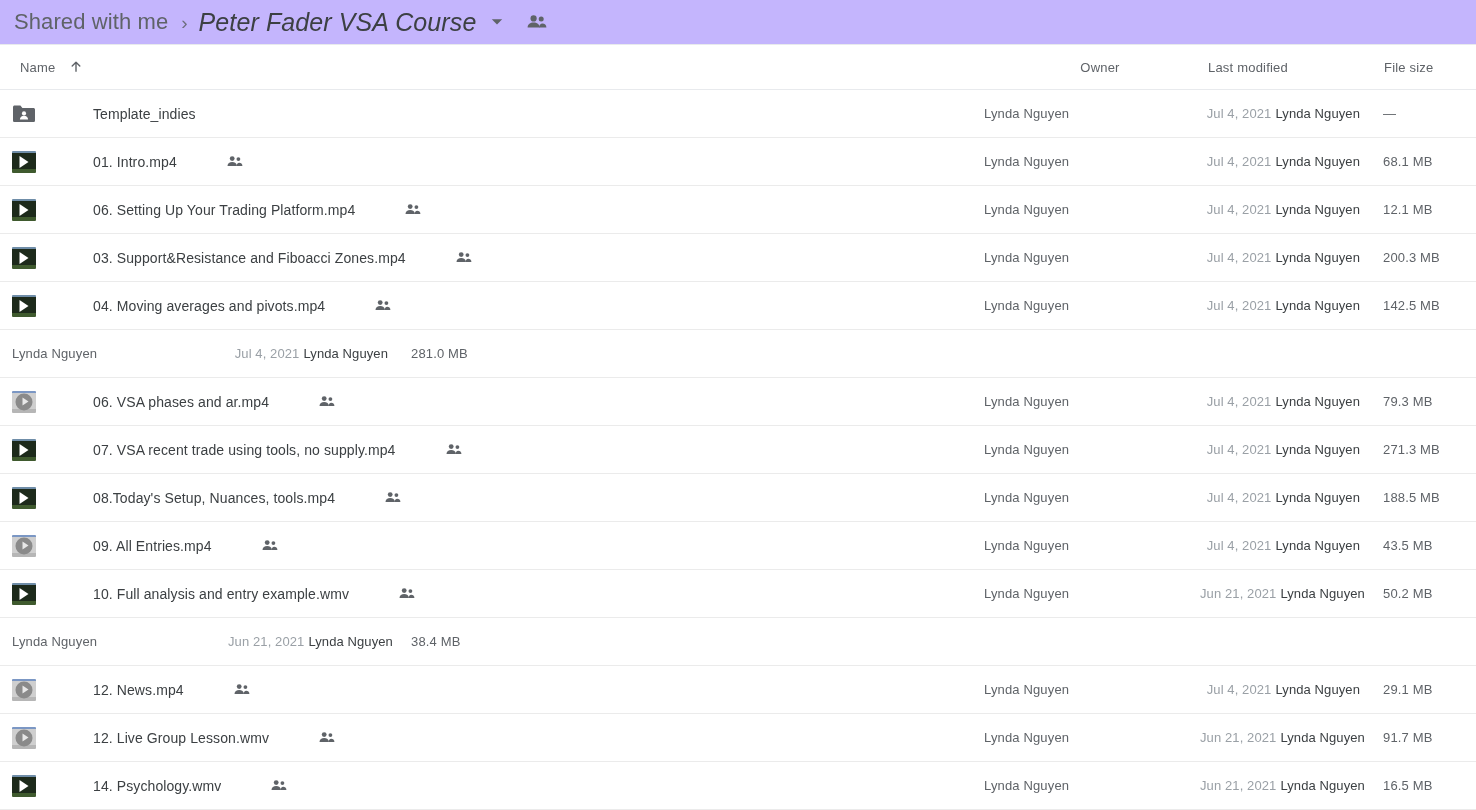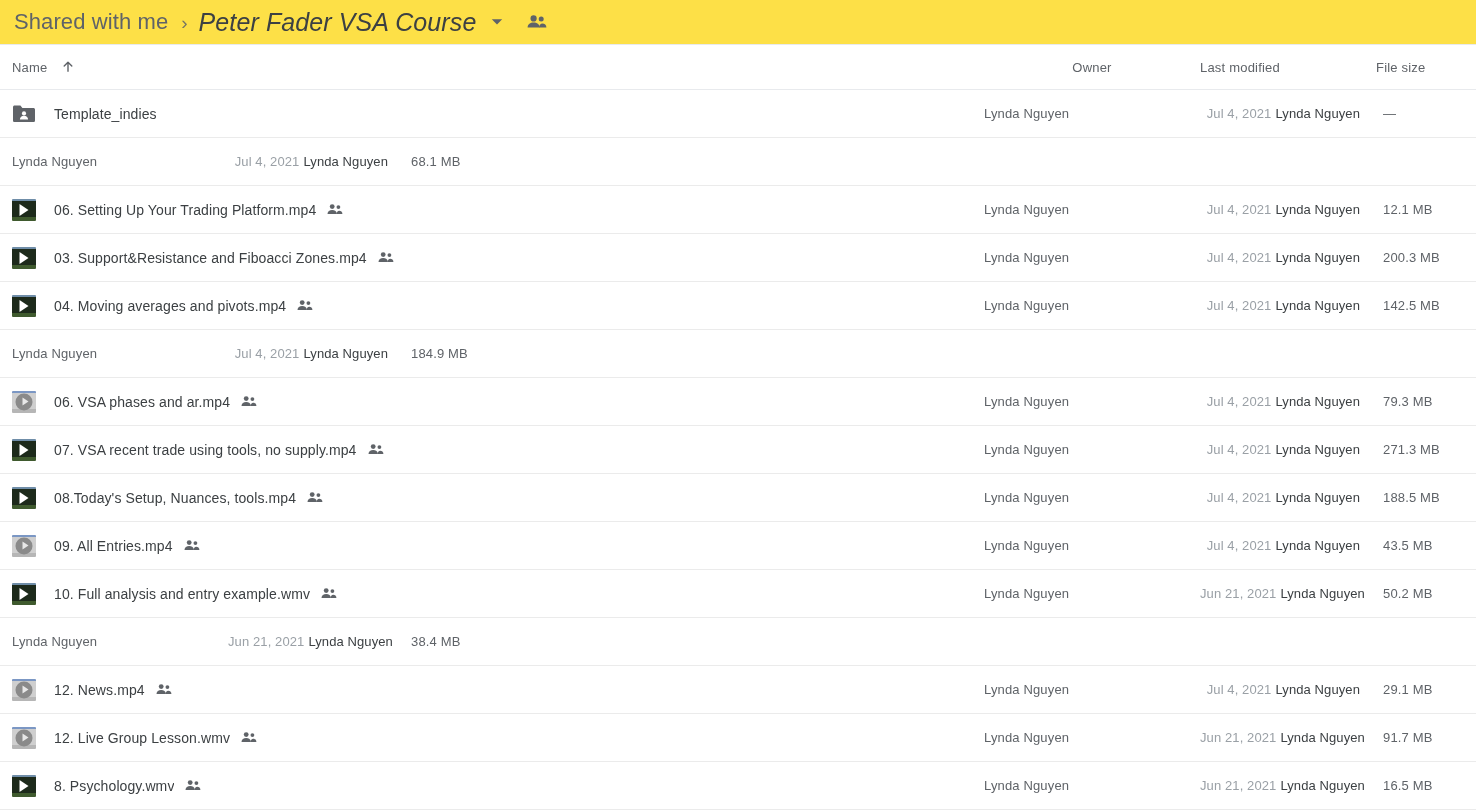--- a/index.html
+++ b/index.html
@@ -12,21 +12,21 @@
     font-family: "Liberation Sans", sans-serif;
     -webkit-font-smoothing: antialiased;
   }
 
   
   .breadcrumb-bar {
     height: 44px;
     display: flex;
     align-items: center;
     padding: 0 0 0 14px;
-    background: #fde047;
+    background: #c4b5fd;
   }
   .crumb-root {
     font-size: 22px;
     color: #5f6368;
     letter-spacing: 0.1px;
     cursor: pointer;
     white-space: nowrap;
   }
   .crumb-sep {
     font-size: 19px;
@@ -66,21 +66,21 @@
     height: 1px;
     background: #e8eaed;
     width: 100%;
   }
 
   
   .col-header {
     display: flex;
     align-items: center;
     height: 44px;
-    padding-left: 12px;
+    padding-left: 20px;
     font-size: 13px;
     color: #5f6368;
     font-weight: 500;
     letter-spacing: .2px;
   }
   .ch-name {
     display: flex;
     align-items: center;
     width: 972px;
     cursor: pointer;
@@ -109,20 +109,21 @@
     border-bottom: 1px solid #ebebeb;
     padding-left: 12px;
     cursor: pointer;
   }
 
   .cell-name {
     display: flex;
     align-items: center;
     width: 972px;
     min-width: 0;
+    gap: 39px;
   }
 
   .icon-box {
     width: 24px; height: 24px;
     flex: 0 0 24px;
     margin-right: 18px;
     display: flex;
     align-items: center;
     justify-content: center;
     position: relative;
@@ -274,20 +275,36 @@
       <span class="fname">Template_indies</span>
 
     </div>
     <div class="cell-owner">Lynda Nguyen</div>
     <div class="cell-mod">
       <span class="mod-date">Jul 4, 2021</span><span class="mod-by">Lynda Nguyen</span>
     </div>
     <div class="cell-size">—</div>
   </div>
     <div class="file-row">
+    <div class="cell-name">
+      <span class="icon-box">
+          <span class="thumb dark">
+            <span class="play-tri"></span>
+          </span>
+        </span>
+      <span class="fname">01. Intro.mp4</span>
+      <span class="shared-badge">
+  <svg width="16" height="11" viewBox="0 0 16 11">
+    <circle cx="5.2" cy="2.6" r="2.4" fill="#5f6368"></circle>
+    <circle cx="11.4" cy="3.1" r="1.9" fill="#5f6368"></circle>
+    <path d="M0.5 9.9 C0.5 7.4 2.6 6.0 5.2 6.0 C7.8 6.0 9.9 7.4 9.9 9.9 Z" fill="#5f6368"></path>
+    <path d="M9.5 9.9 C9.7 8.1 10.6 6.7 12.2 6.7 C13.9 6.7 15.4 7.8 15.4 9.9 Z" fill="#5f6368"></path>
+  </svg>
+        </span>
+    </div>
     <div class="cell-owner">Lynda Nguyen</div>
     <div class="cell-mod">
       <span class="mod-date">Jul 4, 2021</span><span class="mod-by">Lynda Nguyen</span>
     </div>
     <div class="cell-size">68.1 MB</div>
   </div>
     <div class="file-row">
     <div class="cell-name">
       <span class="icon-box">
           <span class="thumb dark">
@@ -354,21 +371,21 @@
     <div class="cell-mod">
       <span class="mod-date">Jul 4, 2021</span><span class="mod-by">Lynda Nguyen</span>
     </div>
     <div class="cell-size">142.5 MB</div>
   </div>
     <div class="file-row">
     <div class="cell-owner">Lynda Nguyen</div>
     <div class="cell-mod">
       <span class="mod-date">Jul 4, 2021</span><span class="mod-by">Lynda Nguyen</span>
     </div>
-    <div class="cell-size">184.9 MB</div>
+    <div class="cell-size">281.0 MB</div>
   </div>
     <div class="file-row">
     <div class="cell-name">
       <span class="icon-box">
           <span class="thumb light">
             <span class="play-circ"></span>
           </span>
         </span>
       <span class="fname">06. VSA phases and ar.mp4</span>
       <span class="shared-badge">
@@ -531,21 +548,21 @@
     </div>
     <div class="cell-size">91.7 MB</div>
   </div>
     <div class="file-row">
     <div class="cell-name">
       <span class="icon-box">
           <span class="thumb dark">
             <span class="play-tri"></span>
           </span>
         </span>
-      <span class="fname">8. Psychology.wmv</span>
+      <span class="fname">14. Psychology.wmv</span>
       <span class="shared-badge">
   <svg width="16" height="11" viewBox="0 0 16 11">
     <circle cx="5.2" cy="2.6" r="2.4" fill="#5f6368"></circle>
     <circle cx="11.4" cy="3.1" r="1.9" fill="#5f6368"></circle>
     <path d="M0.5 9.9 C0.5 7.4 2.6 6.0 5.2 6.0 C7.8 6.0 9.9 7.4 9.9 9.9 Z" fill="#5f6368"></path>
     <path d="M9.5 9.9 C9.7 8.1 10.6 6.7 12.2 6.7 C13.9 6.7 15.4 7.8 15.4 9.9 Z" fill="#5f6368"></path>
   </svg>
         </span>
     </div>
     <div class="cell-owner">Lynda Nguyen</div>

